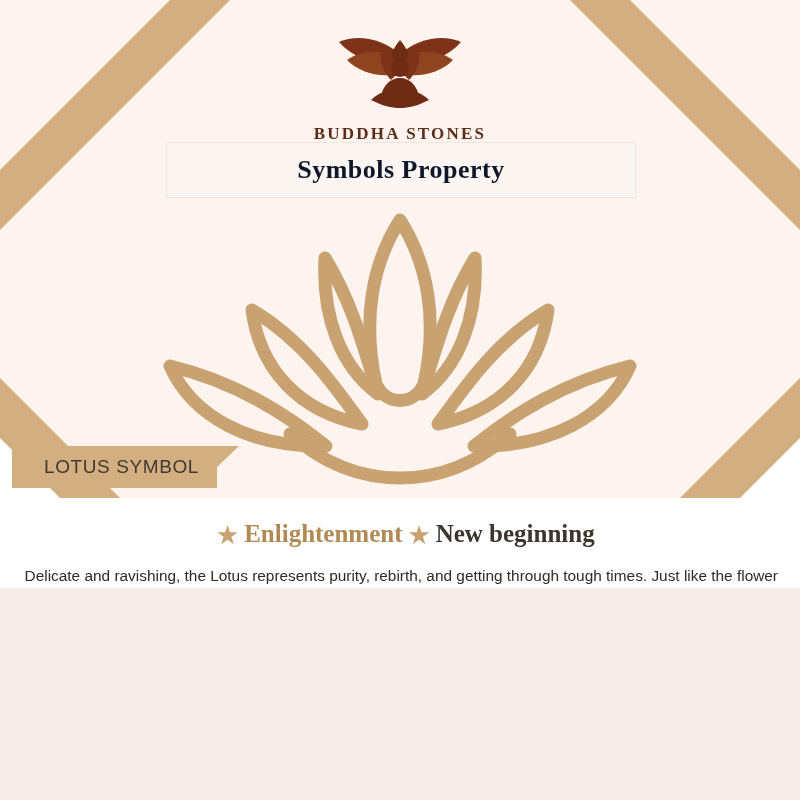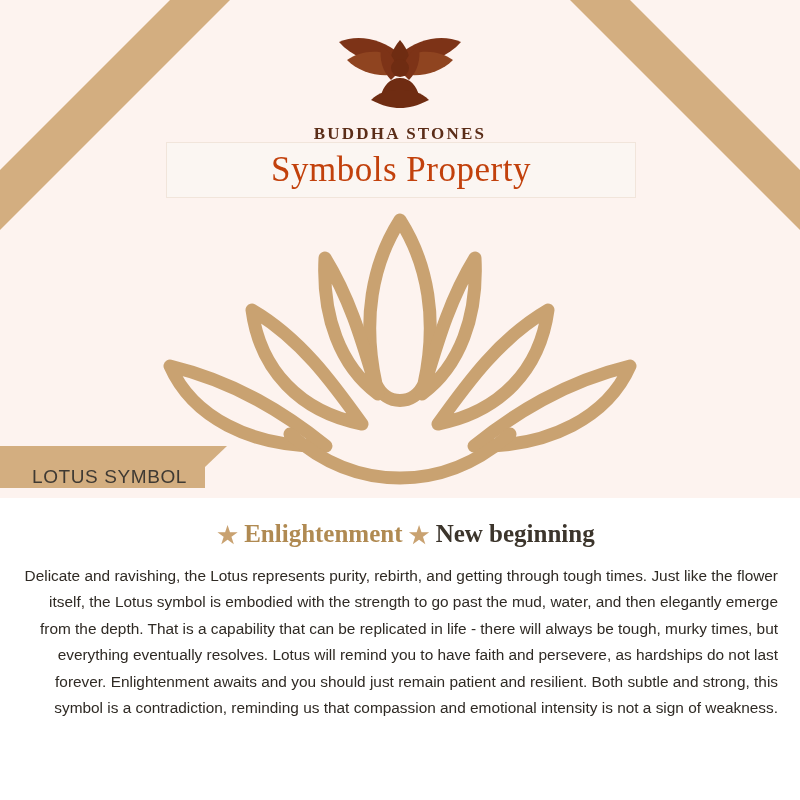--- a/index.html
+++ b/index.html
@@ -9,21 +9,21 @@
   body {
     width: 800px;
     height: 800px;
     font-family: "Liberation Sans", sans-serif;
     background: #f6ece8;
     overflow: hidden;
   }
   .page {
     position: relative;
     width: 800px;
-    height: 800px;
+    height: 588px;
     background: #fdf3ef;
     overflow: hidden;
   }
 
   
   .corner {
     position: absolute;
     background: #cfa97a;
     z-index: 1;
   }
@@ -119,23 +119,23 @@
     height: 56px;
     background: #fbf6f2;
     box-shadow: 0 0 0 1px rgba(210,180,150,0.25) inset;
     display: flex;
     align-items: center;
     justify-content: center;
     z-index: 5;
   }
   .title-banner .title-text {
     font-family: "Liberation Serif", serif;
-    font-weight: normal;
-    font-size: 35px;
-    color: #c2410c;
+    font-weight: bold;
+    font-size: 26px;
+    color: #0f172a;
     letter-spacing: 0.5px;
   }
 
   
   .lotus-wrap {
     position: absolute;
     top: 198px;
     left: 0;
     width: 800px;
     text-align: center;
@@ -149,25 +149,26 @@
     left: 0;
     height: 42px;
     z-index: 6;
     display: flex;
     align-items: center;
   }
   .symbol-tag .tag-body {
     background: #d3ae80;
     height: 42px;
     display: flex;
-    align-items: flex-end;
+    align-items: center;
     padding: 0 18px 0 32px;
     color: #3f3a33;
     font-size: 19px;
     letter-spacing: 0.6px;
+    margin-left: 12px;
   }
   .symbol-tag .tag-tail {
     width: 0; height: 0;
     border-top: 21px solid #d3ae80;
     border-bottom: 21px solid transparent;
     border-right: 22px solid transparent;
   }
 
   
   .text-panel {

